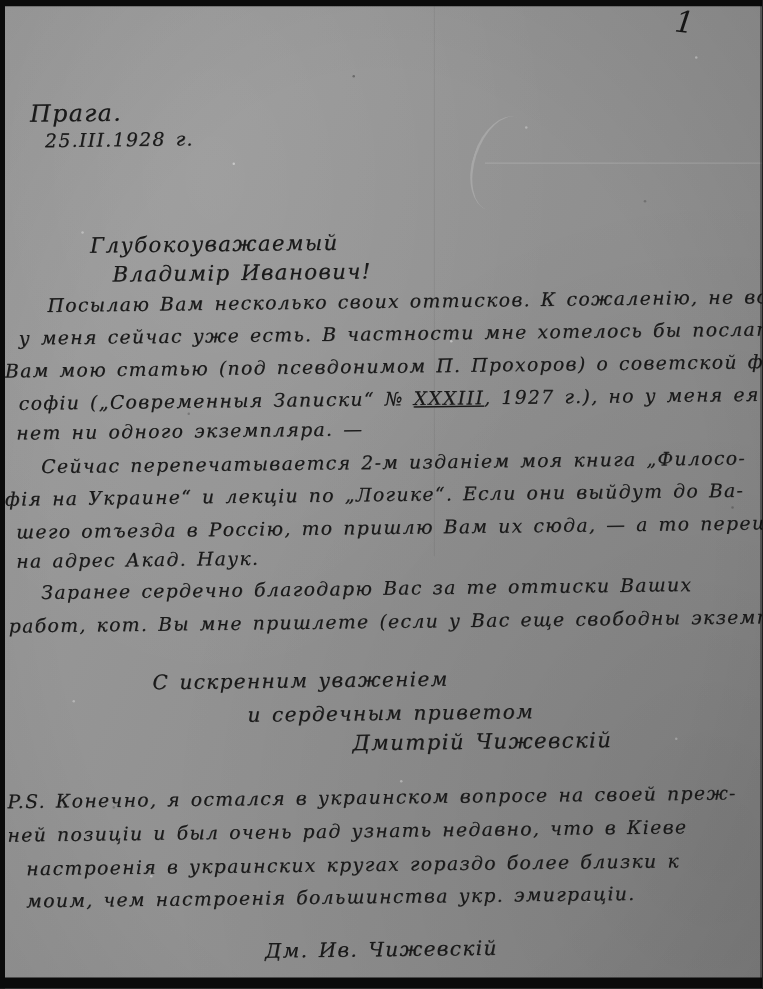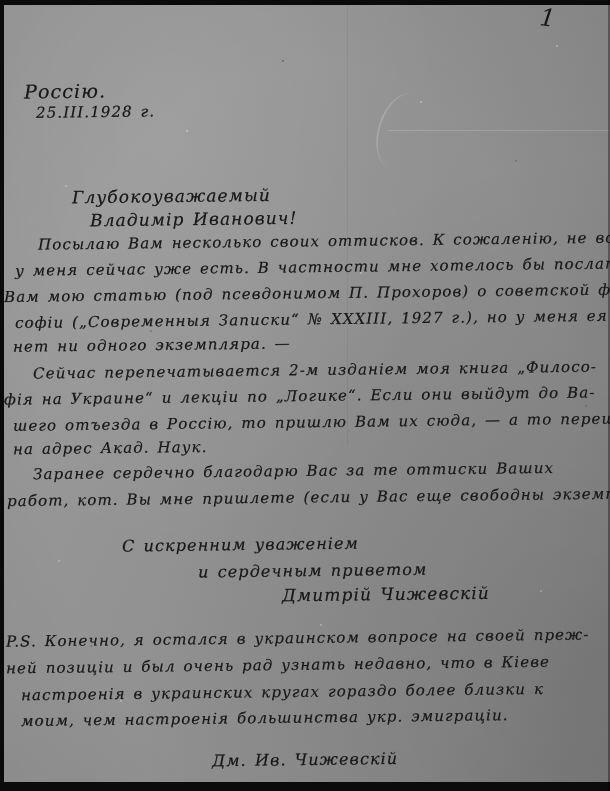--- a/index.html
+++ b/index.html
@@ -62,21 +62,21 @@
     position: absolute;
     white-space: nowrap;
     color: #191919;
     font-style: italic;
     letter-spacing: 1.1px;
     word-spacing: 2px;
     text-shadow: 0.3px 0.2px 0 rgba(25,25,25,0.55);
     transform: rotate(-0.7deg);
     z-index: 3;
   }
-  .hw .u { }
+  .hw .u { text-decoration: underline; }
   .pagenum {
     transform: rotate(7deg);
     font-size: 24px;
     letter-spacing: 0;
     text-shadow: none;
     color: #161616;
   }
   .size-l { font-size: 17px; }
   .size-m { font-size: 15px; }
   .size-c { font-size: 16px; }
@@ -91,21 +91,21 @@
   <div class="edge edge-bottom"></div>
   <div class="edge edge-right"></div>
 
   <div class="speck"></div>
   <div class="scratch"></div>
   <div class="fold-v"></div>
   <div class="fold-h"></div>
 
   <div class="hw pagenum" style="left:540px; top:4px;">1</div>
 
-  <div class="hw size-l" style="left:24px; top:80px; font-size:19px;">Россію.</div>
+  <div class="hw size-l" style="left:24px; top:80px; font-size:19px;">Прага.</div>
   <div class="hw size-m" style="left:36px; top:103px;">25.III.1928 г.</div>
 
   <div class="hw size-l" style="left:72px; top:186px;">Глубокоуважаемый</div>
   <div class="hw size-l" style="left:90px; top:209px;">Владимір Иванович!</div>
 
   <div class="hw size-m" style="left:38px; top:232px;">Посылаю Вам несколько своих оттисков. К сожаленію, не всё</div>
   <div class="hw size-m" style="left:15px; top:258px;">у меня сейчас уже есть. В частности мне хотелось бы послать</div>
   <div class="hw size-m" style="left:4px; top:284px;">Вам мою статью (под псевдонимом П. Прохоров) о советской фило-</div>
   <div class="hw size-m" style="left:15px; top:310px;">
     <span>софіи („Современныя Записки“ № </span><span class="u">XXXIII</span><span>, 1927 г.), но у меня ея уже</span>

